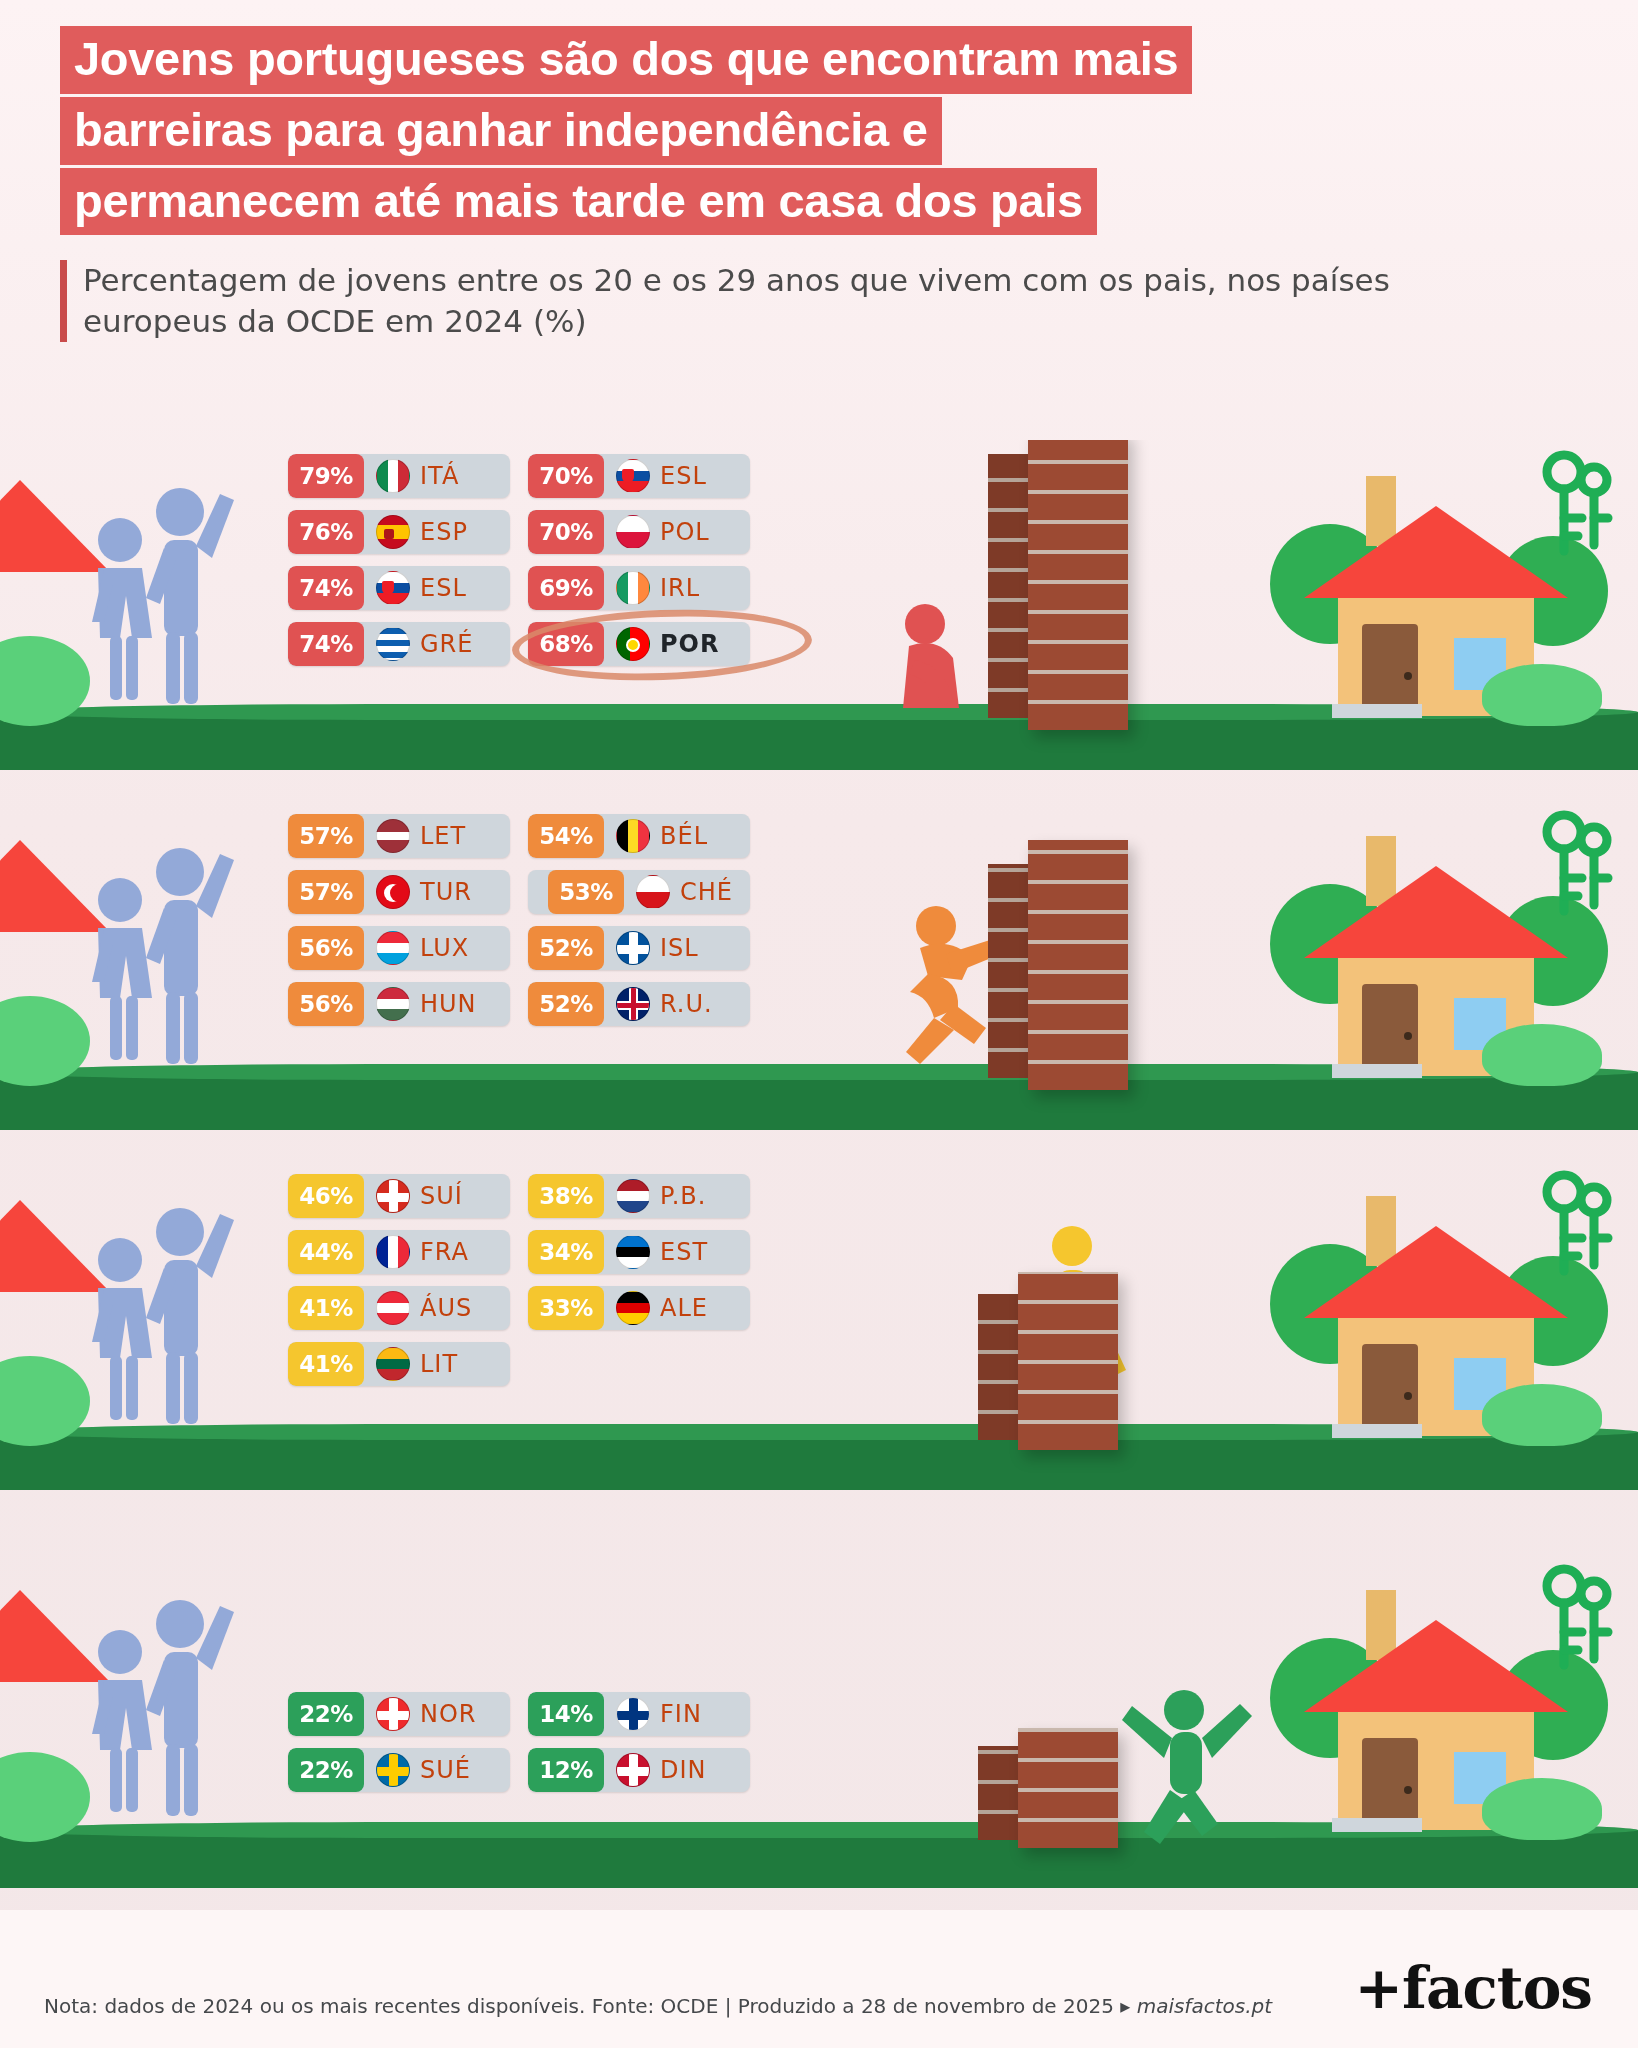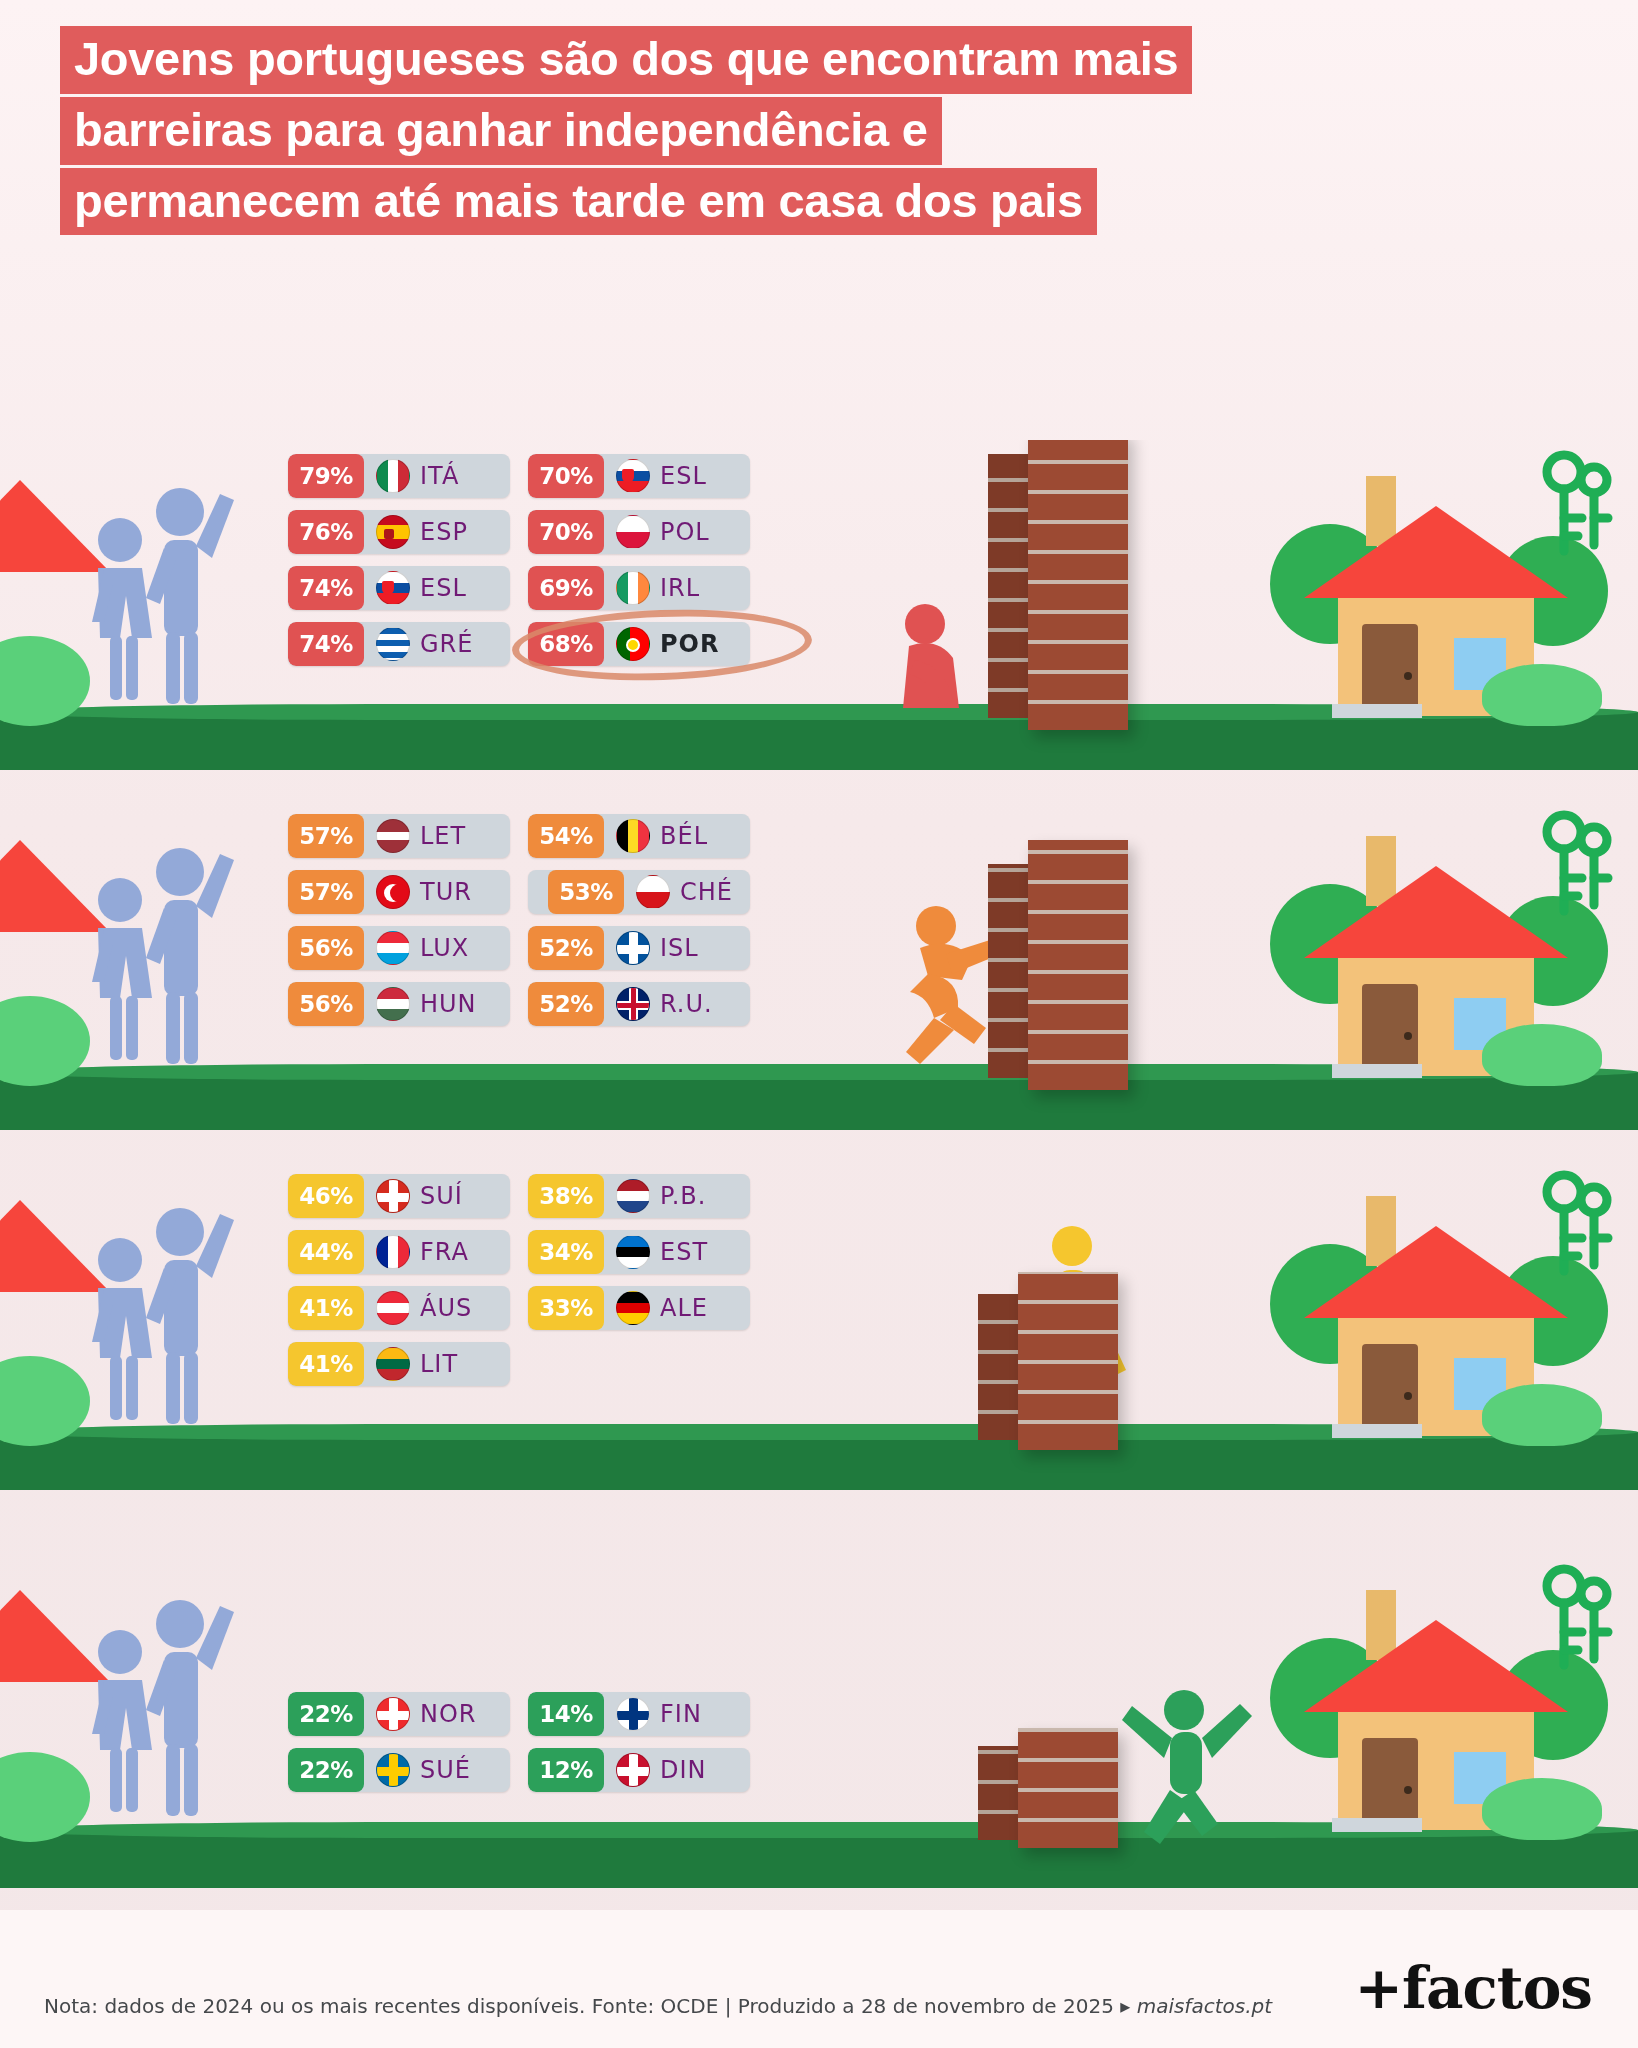--- a/index.html
+++ b/index.html
@@ -118,21 +118,21 @@
     letter-spacing: -0.5px;
     flex: 0 0 76px;
   }
   .chip .flag {
     width: 34px; height: 34px; border-radius: 50%;
     margin: 0 10px 0 12px; flex: 0 0 34px;
     border: 1px solid rgba(0,0,0,0.18);
     overflow: hidden; position: relative;
   }
   .chip .code {
-    font-size: 24px; color: #701a75; letter-spacing: 1px;
+    font-size: 24px; color: #c2410c; letter-spacing: 1px;
     font-family: "DejaVu Sans", sans-serif;
     padding-right: 14px;
   }
   .chip.highlight .code { font-weight: bold; color: #1f2429; }
   .chip-wrap { position: relative; }
   .ring {
     position: absolute; left: -16px; top: -12px;
     width: 300px; height: 70px;
     border: 7px solid #d98a6a;
     border-radius: 50%;
@@ -162,20 +162,23 @@
 </head>
 <body>
 
 <div id="page">
 
   <div class="header">
     <div class="title-wrap">
       <div class="title-line">Jovens portugueses são dos que encontram mais</div><br>
       <div class="title-line">barreiras para ganhar independência e</div><br>
       <div class="title-line">permanecem até mais tarde em casa dos pais</div>
+    </div>
+    <div class="subtitle-wrap">
+      <div class="subtitle">Percentagem de jovens entre os 20 e os 29 anos que vivem com os pais, nos países europeus da OCDE em 2024 (%)</div>
     </div>
   </div>
 
   <div class="band" style="top:440px;height:345px;">
 
     <div class="ground" style="top:272px;"></div>
     <div class="ground-top" style="top:264px;"></div>
 
     <div style="position:absolute;left:-70px;top:40px;width:0;height:0;border-left:90px solid transparent;border-right:90px solid transparent;border-bottom:92px solid #f6453c;"></div>
     <div style="position:absolute;left:-30px;top:196px;width:120px;height:90px;background:#5ad07a;border-radius:50%;"></div>

